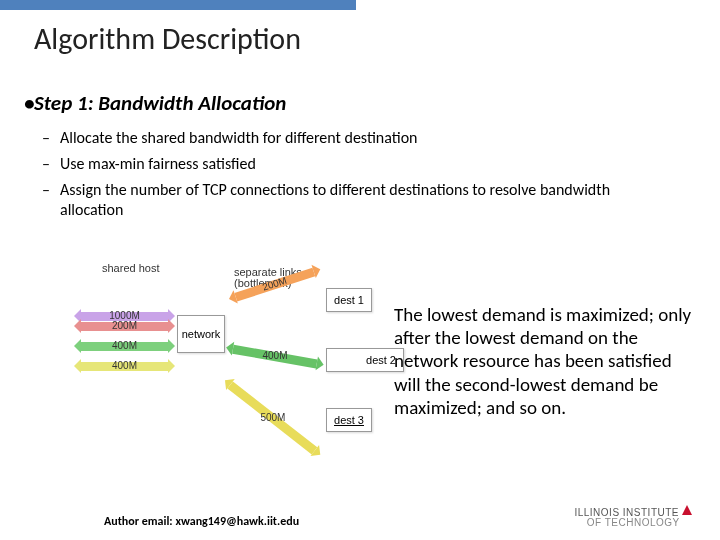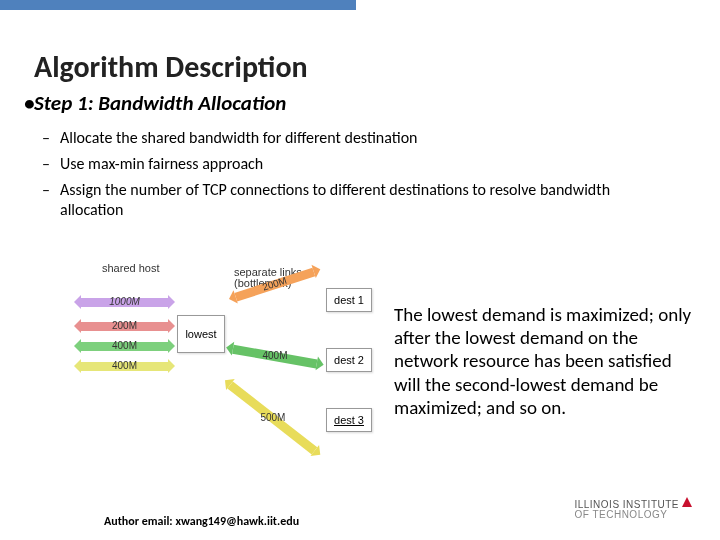--- a/index.html
+++ b/index.html
@@ -18,23 +18,22 @@
     top: 0; left: 0;
     width: 356px;
     height: 10px;
     background: #4f81bd;
   }
   .title {
     position: absolute;
     top: 20px;
     left: 34px;
     font-size: 30px;
-    font-weight: 700;
+    font-weight: 400;
     color: #222;
-    margin-top: 28px;
   }
   .step {
     position: absolute;
     top: 90px;
     left: 34px;
     font-size: 21px;
     font-weight: 700;
     font-style: italic;
   }
   .step .dot {
@@ -138,23 +137,23 @@
   }
   .footer {
     position: absolute;
     bottom: 12px;
     left: 104px;
     font-size: 12px;
     font-weight: 700;
   }
   .logo {
     position: absolute;
-    bottom: 20px;
+    bottom: 12px;
     right: 28px;
-    text-align: left;
+    text-align: center;
     font-family: Arial, sans-serif;
     color: #555;
     line-height: 1.0;
   }
   .logo .l1 { font-size: 10px; letter-spacing: 0.5px; }
   .logo .l2 { font-size: 10px; letter-spacing: 0.5px; color: #888; }
   .logo .tri {
     display: inline-block;
     margin-left: 3px;
     vertical-align: 1px;
@@ -166,35 +165,35 @@
 <div class="topbar"></div>
 
 <div class="title">Algorithm Description</div>
 
 <div class="step">
   <span class="dot">•</span>
   <span>Step 1: Bandwidth Allocation</span>
 </div>
 
 <div class="sub s1"><span class="dash">–</span><span>Allocate the shared bandwidth for different destination</span></div>
-<div class="sub s2"><span class="dash">–</span><span>Use max-min fairness approach</span></div>
+<div class="sub s2"><span class="dash">–</span><span>Use max-min fairness satisfied</span></div>
 <div class="sub s3"><span class="dash">–</span><span>Assign the number of TCP connections to different destinations to resolve bandwidth allocation</span></div>
 
 <div class="diagram">
   <div class="lbl" style="left:80px; top:-3px;">shared host</div>
   <div class="lbl" style="left:212px; top:-6px; white-space:pre; line-height:1;margin-top:8px;">separate links
 (bottleneck)</div>
 
-  <div class="box" style="left:155px; top:50px; width:46px; height:36px;">lowest</div>
+  <div class="box" style="left:155px; top:50px; width:46px; height:36px;">network</div>
 
   <div class="box" style="left:304px; top:23px; width:44px; height:22px;">dest 1</div>
-  <div class="box" style="left:304px; top:83px; width:44px; height:22px;">dest 2</div>
+  <div class="box" style="left:304px; top:83px; width:44px; height:22px;padding-left:32px;">dest 2</div>
   <div class="box" style="left:304px; top:143px; width:44px; height:22px;text-decoration:underline;">dest 3</div>
 
-  <div class="arrow purple" style="left:55px; top:30px; width:95px;font-style:italic;">
+  <div class="arrow purple" style="left:55px; top:44px; width:95px;">
     <div class="head-l"></div>
       <div class="body"></div>
       <div class="head-r"></div>
     <div class="txt">1000M</div>
   </div>
   <div class="arrow red" style="left:55px; top:54px; width:95px;">
     <div class="head-l"></div>
       <div class="body"></div>
       <div class="head-r"></div>
     <div class="txt">200M</div>

